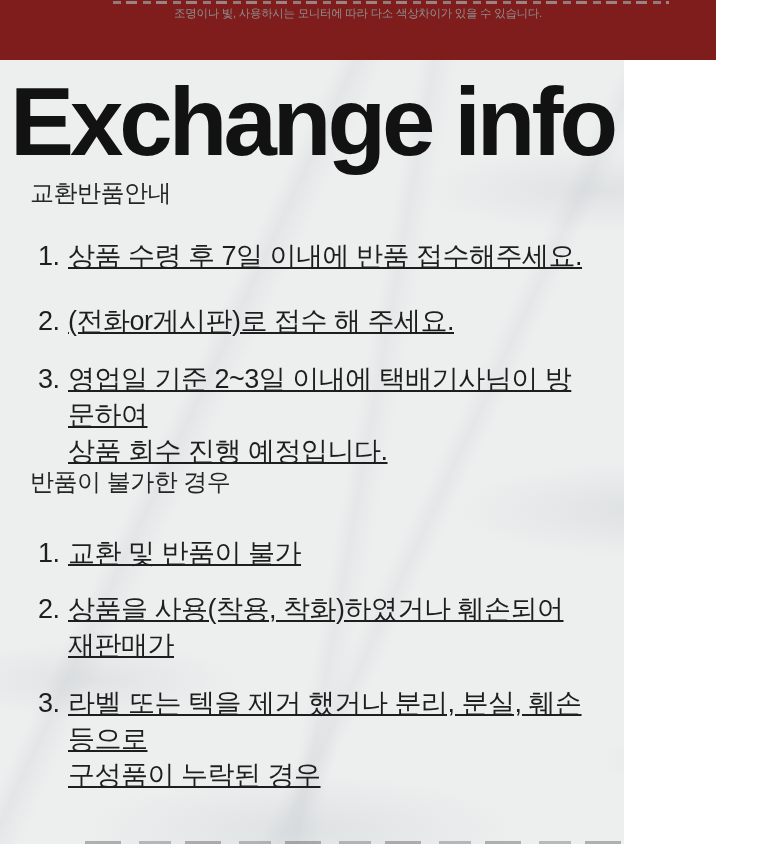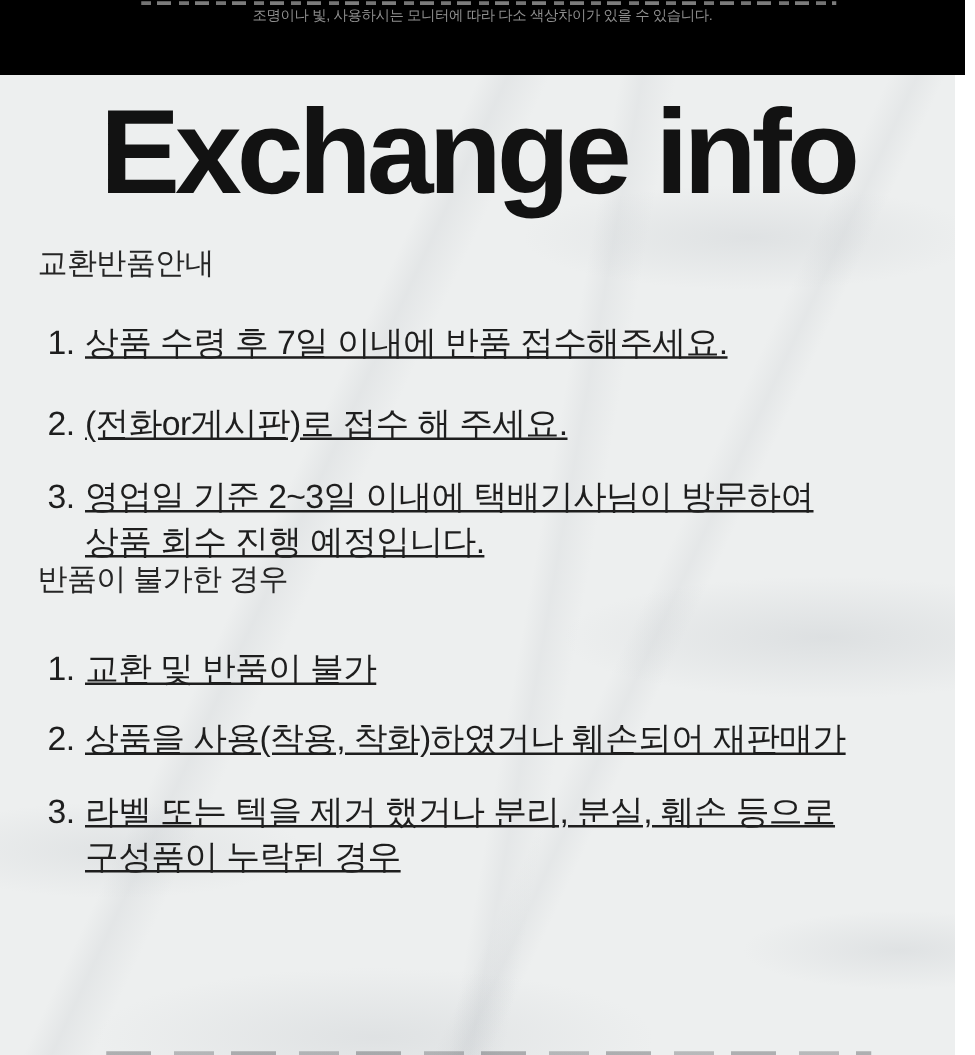--- a/index.html
+++ b/index.html
@@ -7,43 +7,43 @@
     width:780px;height:844px;
     font-family:"Liberation Sans","DejaVu Sans",sans-serif;
     background:#ffffff;
     overflow:hidden;
   }
   .page{position:relative;width:780px;height:844px;overflow:hidden;}
 
   
   .top-banner{
     position:relative;
-    width:772px;height:60px;
-    background:#000000;
+    width:716px;height:60px;
+    background:#7f1d1d;
   }
   .clipped-line{
     position:absolute;top:1px;left:113px;
     width:556px;height:3px;
     background:repeating-linear-gradient(90deg,
       #9a9a9a 0 8px, transparent 8px 13px,
       #a5a5a5 13px 24px, transparent 24px 30px);
     opacity:.75;
   }
   .notice{
     position:absolute;top:6px;left:0;right:0;
     text-align:center;
     font-size:11.5px;line-height:14px;
     color:#8f8f8f;
     letter-spacing:-0.3px;
   }
 
   
   .marble{
     position:relative;
-    width:764px;height:784px;
+    width:624px;height:784px;
     background-color:#edefef;
     background-image:
       radial-gradient(ellipse 260px 60px at 600px 130px, rgba(173,179,185,.22), transparent 70%),
       radial-gradient(ellipse 300px 70px at 660px 450px, rgba(173,179,185,.25), transparent 70%),
       radial-gradient(ellipse 220px 55px at 90px 620px,  rgba(173,179,185,.20), transparent 70%),
       radial-gradient(ellipse 320px 80px at 300px 770px, rgba(173,179,185,.22), transparent 70%),
       radial-gradient(ellipse 180px 45px at 720px 700px, rgba(173,179,185,.22), transparent 70%),
       linear-gradient(115deg, transparent 0 34%, rgba(168,174,181,.14) 36%, transparent 39%, transparent 63%, rgba(168,174,181,.12) 65%, transparent 67%),
       linear-gradient(100deg, transparent 0 55%, rgba(168,174,181,.12) 57%, transparent 60%);
     overflow:hidden;
@@ -59,21 +59,21 @@
     color:#121212;
   }
   .content{
     padding:0 28px 0 30px;
   }
   .sec-heading{
     font-size:24px;line-height:26px;
     color:#252525;
     letter-spacing:-0.5px;
   }
-  .sec-heading.first{margin-top:26px;}
+  .sec-heading.first{margin-top:8px;}
   .sec-heading.second{}
   .item{
     display:flex;
     align-items:flex-start;
     font-size:27px;line-height:36px;
     color:#1e1e1e;
     letter-spacing:-0.5px;
     padding-left:8px;
   }
   .item .num{flex:none;width:30px;}

